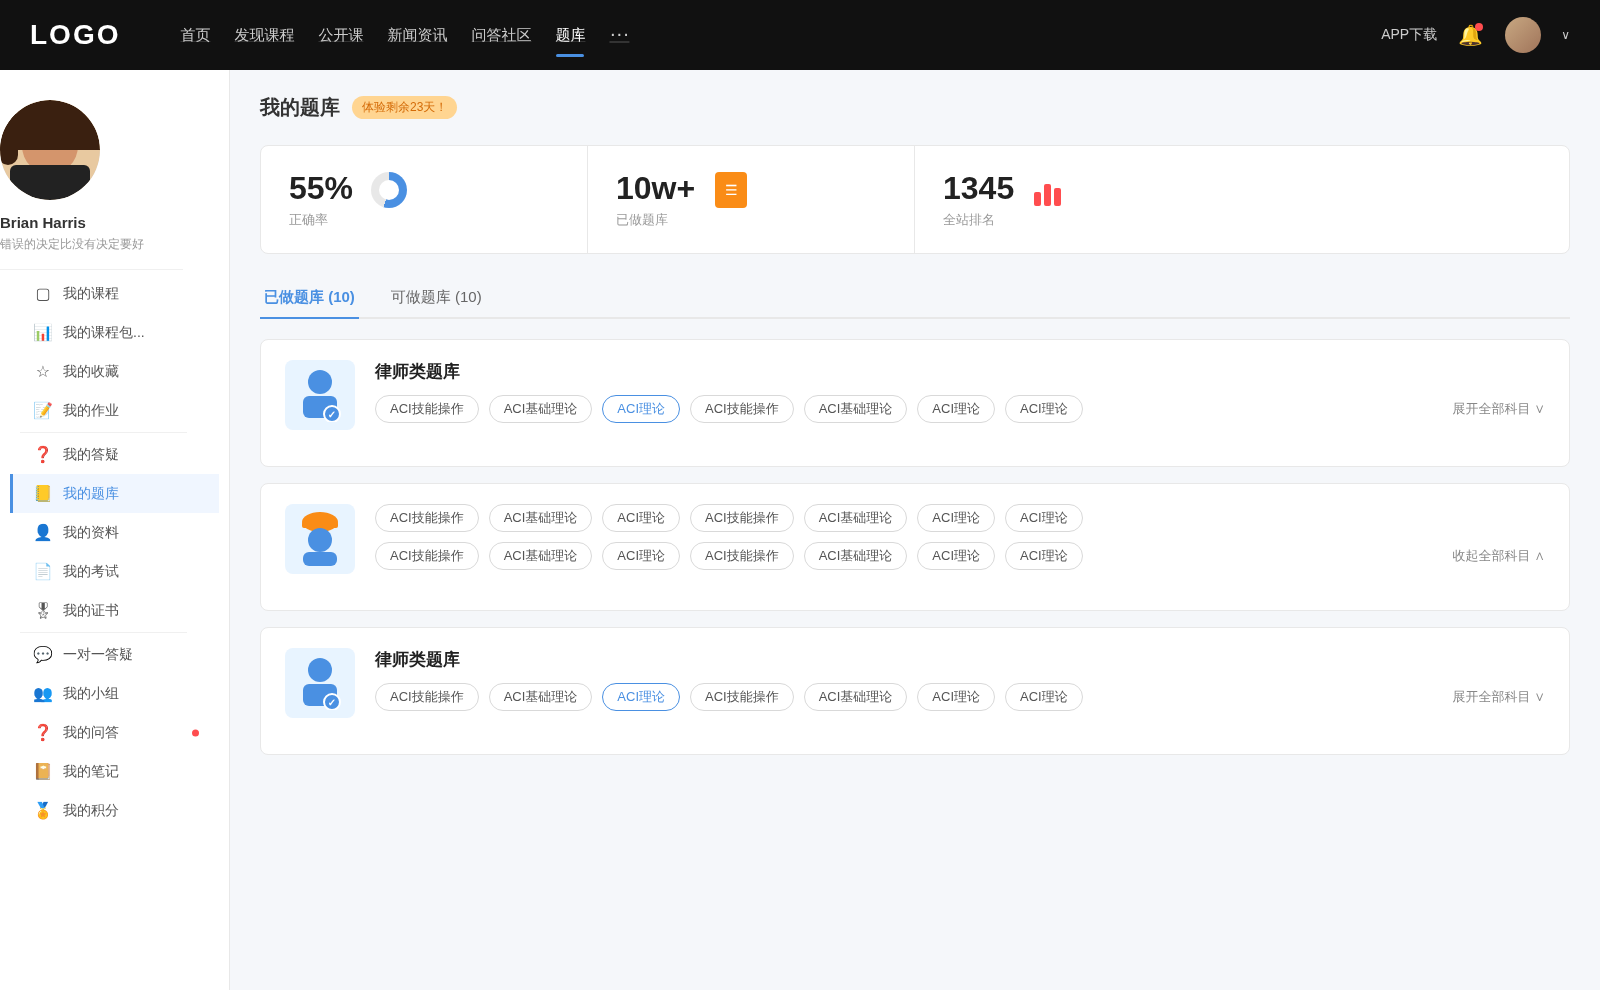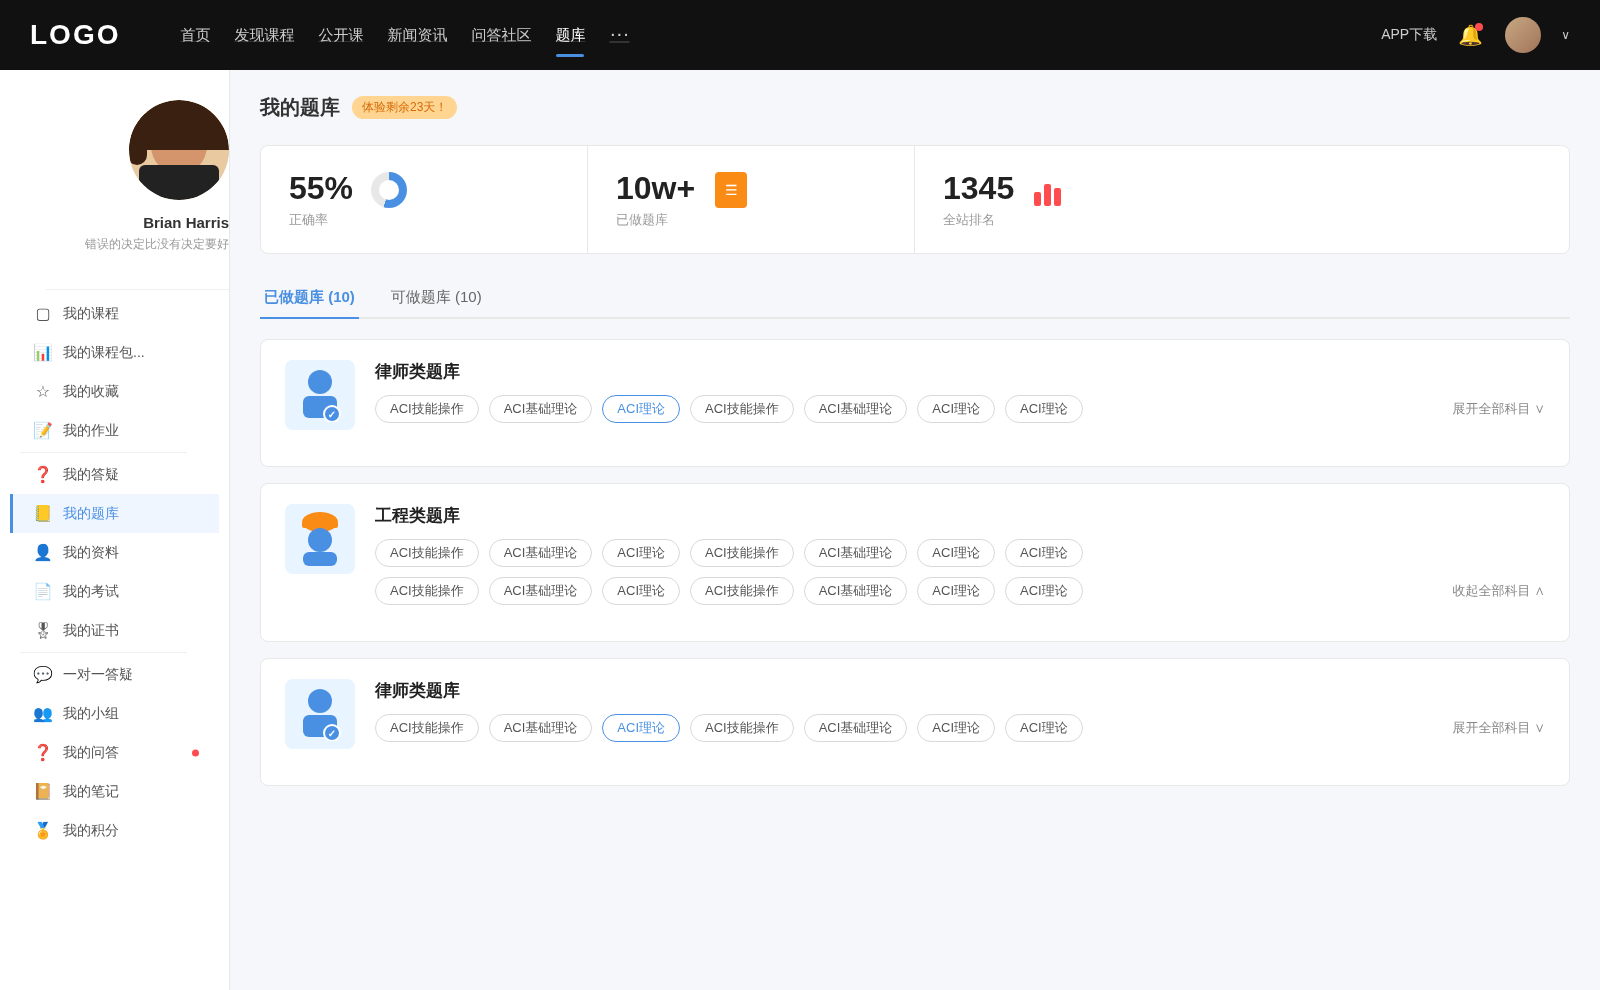--- a/index.html
+++ b/index.html
@@ -39,31 +39,31 @@
     .nav-chevron { color: #ccc; font-size: 12px; cursor: pointer; }
 
     
     .main-layout {
       margin-top: 70px; display: flex; min-height: calc(100vh - 70px);
     }
 
     
     .sidebar {
       width: 230px; background: #fff; padding: 30px 0 20px;
-      display: flex; flex-direction: column; align-items: flex-end;
+      display: flex; flex-direction: column; align-items: flex-start;
       border-right: 1px solid #e8e8e8; flex-shrink: 0;
       min-height: calc(100vh - 70px);
     }
     .sidebar-avatar {
       width: 100px; height: 100px; border-radius: 50%; background: #ddd;
       overflow: hidden; margin-bottom: 14px;
       display: flex; align-items: center; justify-content: center;
     }
     .sidebar-name { font-size: 15px; font-weight: 600; color: #333; margin-bottom: 5px; }
-    .sidebar-bio { font-size: 12px; color: #999; margin-bottom: 32px; }
+    .sidebar-bio { font-size: 12px; color: #999; margin-bottom: 12px; }
     .sidebar-divider { width: 80%; height: 1px; background: #f0f0f0; margin: 4px 0; }
     .sidebar-menu { width: 100%; padding: 0 10px; }
     .sidebar-item {
       display: flex; align-items: center; gap: 10px;
       padding: 10px 20px; cursor: pointer; font-size: 14px; color: #555;
       border-left: 3px solid transparent; position: relative;
     }
     .sidebar-item.active { color: #4a90e2; border-left: 3px solid #4a90e2; background: #f0f6ff; }
     .sidebar-item-icon { font-size: 16px; width: 20px; text-align: center; }
     .sidebar-item-dot {
@@ -356,21 +356,20 @@
         <div class="qbank-icon-wrap">
 
           <svg width="50" height="54" viewBox="0 0 50 54">
             <ellipse cx="25" cy="10" rx="18" ry="10" fill="#fa8c16"></ellipse>
             <rect x="7" y="10" width="36" height="6" rx="2" fill="#fa8c16"></rect>
             <circle cx="25" cy="28" r="12" fill="#4a90e2"></circle>
             <rect x="8" y="40" width="34" height="14" rx="6" fill="#4a90e2"></rect>
           </svg>
         </div>
         <div style="flex:1;">
-          <div class="qbank-title">工程类题库</div>
           <div class="tags-and-toggle">
             <div class="tags-flex">
               <span class="tag">ACI技能操作</span>
               <span class="tag">ACI基础理论</span>
               <span class="tag">ACI理论</span>
               <span class="tag">ACI技能操作</span>
               <span class="tag">ACI基础理论</span>
               <span class="tag">ACI理论</span>
               <span class="tag">ACI理论</span>
             </div>

